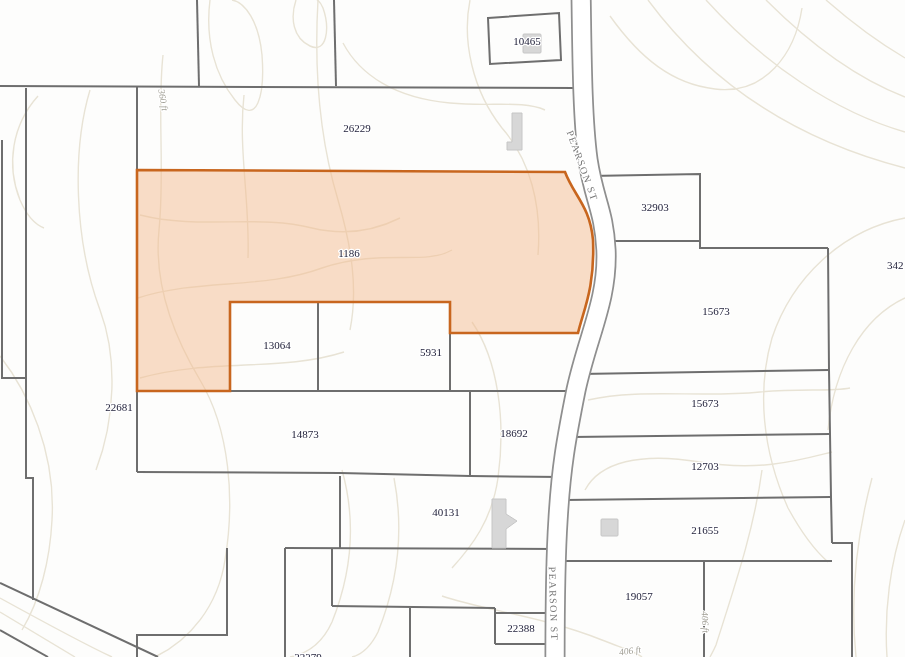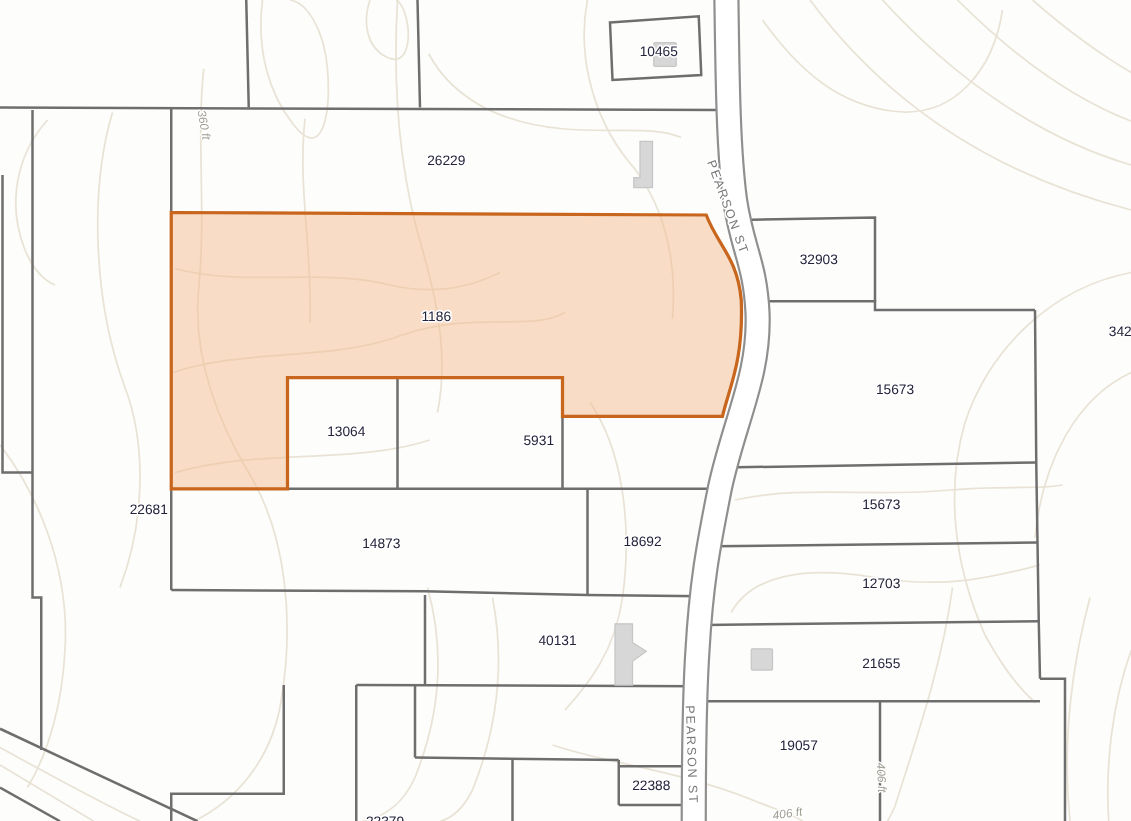--- a/index.html
+++ b/index.html
@@ -1,19 +1,19 @@
 <!DOCTYPE html>
 <html><head>
 <meta charset="utf-8">
 <style>
   html,body{margin:0;padding:0;background:#fff;}
   .map-viewport{
     position:relative;width:905px;height:657px;overflow:hidden;
     background:var(--background,#FDFDFC);
-    font-family:Liberation Sans, sans-serif;
+    font-family:Liberation Serif, serif;
   }
   svg{display:block}
   .cl{fill:none;stroke:var(--contour_line,#E8E3D5);stroke-width:1.4px;}
   .pl{fill:none;stroke:var(--parcel_line,#6E6E6E);stroke-width:2px;}
   .road-casing{fill:none;stroke:var(--road_casing,#8E8E8E);stroke-width:21px;}
   .road-fill{fill:none;stroke:var(--road_fill,#FFFFFF);stroke-width:17.5px;}
   .hl-parcel{fill:var(--highlight_fill,rgba(243,187,143,.5));stroke:var(--highlight_border,#C8661E);stroke-width:2.6px;stroke-linejoin:miter;}
   .bld{fill:var(--building_fill,#D7D7D7);stroke:#C6C6C6;stroke-width:1px;}
   .parcel-lbl{font-size:11px;fill:var(--parcel_label,#23233C);text-anchor:middle;
     paint-order:stroke;stroke:#FFFFFF;stroke-width:2.5px;stroke-linejoin:round;}

